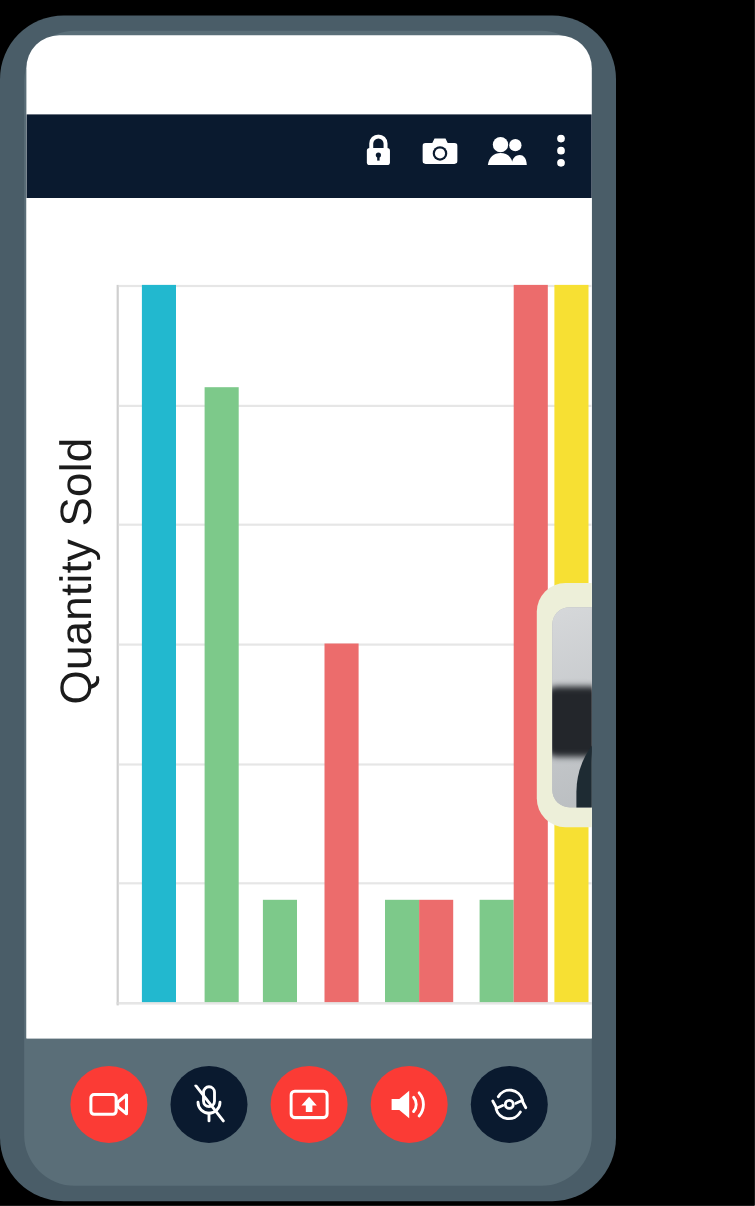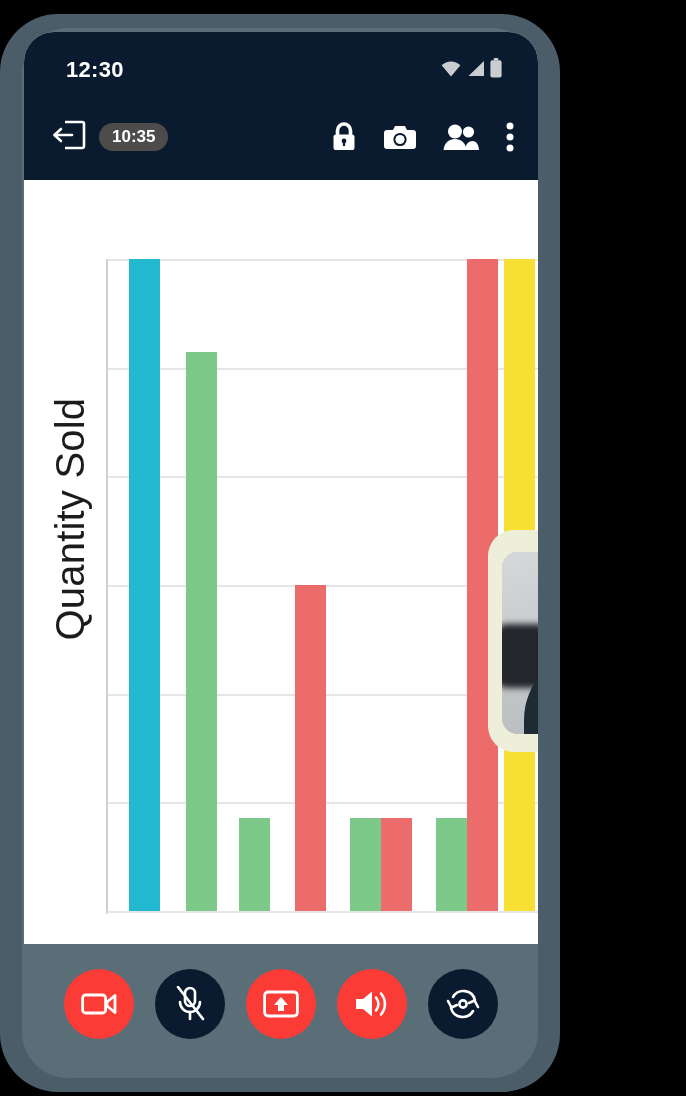--- a/index.html
+++ b/index.html
@@ -263,47 +263,22 @@
 <body>
 
 <div id="stage">
 
   <div class="phone-frame">
     <div class="phone-inner-pad"></div>
   </div>
 
   <div class="screen">
 
-    <div class="statusbar">
-      <div class="status-time">12:30</div>
-      <div class="status-icons">
-        <svg width="20" height="17" viewBox="0 0 20 17">
-          <path d="M10 16.5 L0.6 5.2 A13.5 13.5 0 0 1 19.4 5.2 Z" fill="#C9CDD2"></path>
-        </svg>
-        <svg width="19" height="17" viewBox="0 0 19 17">
-          <path d="M18 1 L18 16 L2.5 16 Z" fill="#C9CDD2"></path>
-        </svg>
-        <svg width="12" height="20" viewBox="0 0 12 20">
-          <rect x="3.6" y="0" width="4.8" height="2.6" rx="1" fill="#C9CDD2"></rect>
-          <rect x="0.4" y="2.2" width="11.2" height="17.4" rx="2" fill="#C9CDD2"></rect>
-        </svg>
-      </div>
-    </div>
 
     <div class="toolbar">
-      <div class="tb-left">
-        <span style="display:block;cursor:pointer;">
-          <svg width="34" height="30" viewBox="0 0 34 30">
-            <path d="M13 2 H30 A2 2 0 0 1 32 4 V26 A2 2 0 0 1 30 28 H13" fill="none" stroke="#ffffff" stroke-width="2.6" stroke-linejoin="round"></path>
-            <path d="M20 15 H3" fill="none" stroke="#ffffff" stroke-width="2.6" stroke-linecap="round"></path>
-            <path d="M9 9 L2.4 15 L9 21" fill="none" stroke="#ffffff" stroke-width="2.6" stroke-linecap="round" stroke-linejoin="round"></path>
-          </svg>
-        </span>
-        <span class="time-pill">10:35</span>
-      </div>
 
       <div class="tb-right">
         <span class="tb-icon" style="cursor:pointer;">
           <svg width="26" height="30" viewBox="0 0 26 30">
             <path d="M6.5 13 V8.5 A6.5 6.5 0 0 1 19.5 8.5 V13" fill="none" stroke="#ffffff" stroke-width="3.6"></path>
             <rect x="2.5" y="12.5" width="21" height="15.5" rx="2.6" fill="#ffffff"></rect>
             <circle cx="13" cy="19" r="2.4" fill="#0A1A2F"></circle>
             <rect x="11.9" y="19" width="2.2" height="5" fill="#0A1A2F"></rect>
           </svg>
         </span>

